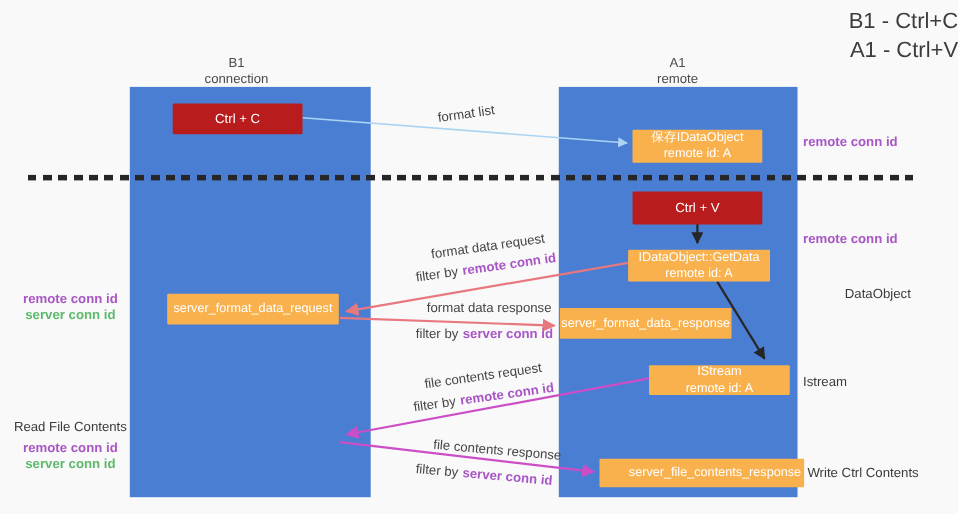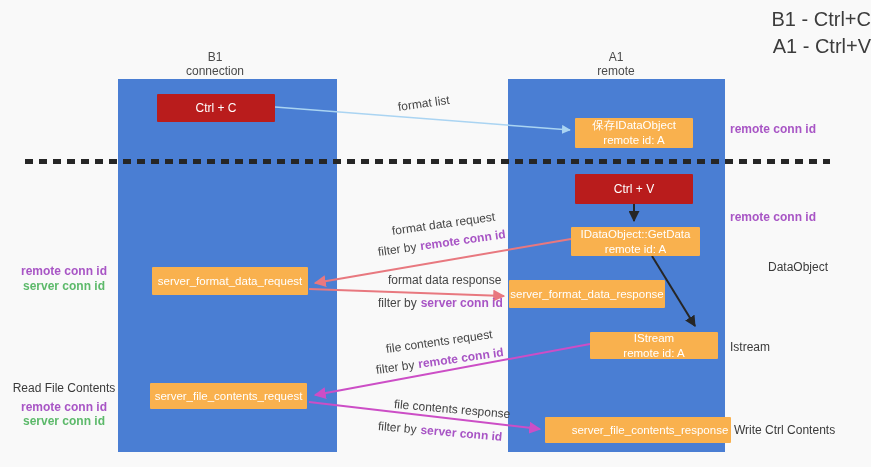--- a/index.html
+++ b/index.html
@@ -107,23 +107,20 @@
   <div class="abs box orange name" style="left:152px;top:267px;width:156px;height:28px;">
     <div>server_format_data_request</div>
   </div>
   <div class="abs box orange name" style="left:509px;top:280px;width:156px;height:28px;">
     <div>server_format_data_response</div>
   </div>
   <div class="abs box orange two" style="left:590px;top:332px;width:128px;height:27px;">
     <div>IStream</div>
     <div>remote id: A</div>
   </div>
-  <div class="abs box orange name" style="left:150px;top:383px;width:157px;height:26px;">
-    <div>server_file_contents_request</div>
-  </div>
   <div class="abs box orange name" style="left:545px;top:417px;width:162px;height:26px;padding-left:24px;">
     <div>server_file_contents_response</div>
   </div>
 
   <div class="abs alabel rot-n8" style="left:398px;top:100px;">format list</div>
 
   <div class="abs alabel rot-n8" style="left:392px;top:224px;">format data request</div>
   <div class="abs alabel rot-n8" style="left:378px;top:245px;">
     <span>filter by</span><span class="tgt">remote conn id</span>
   </div>

